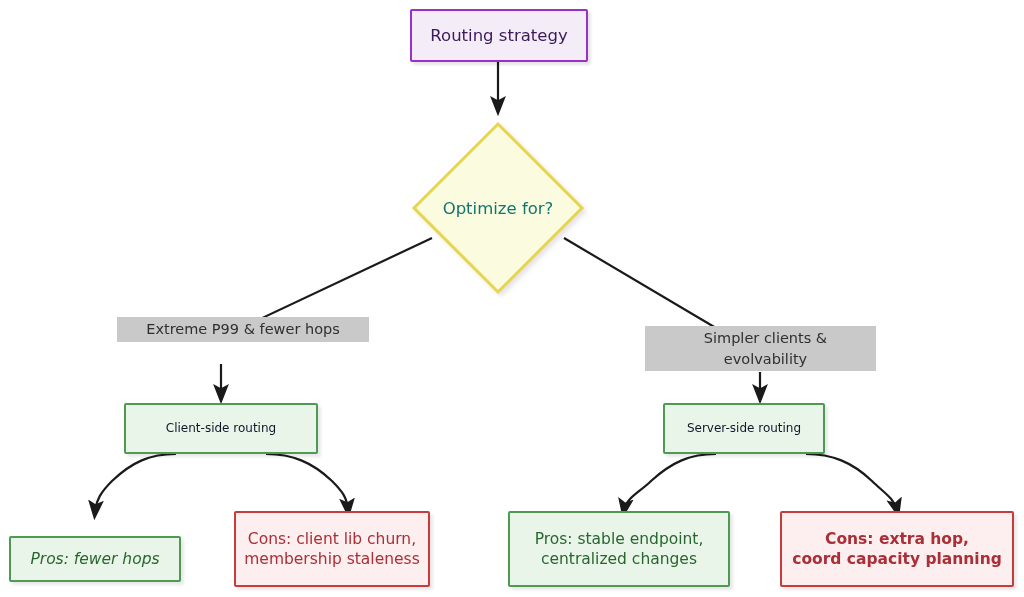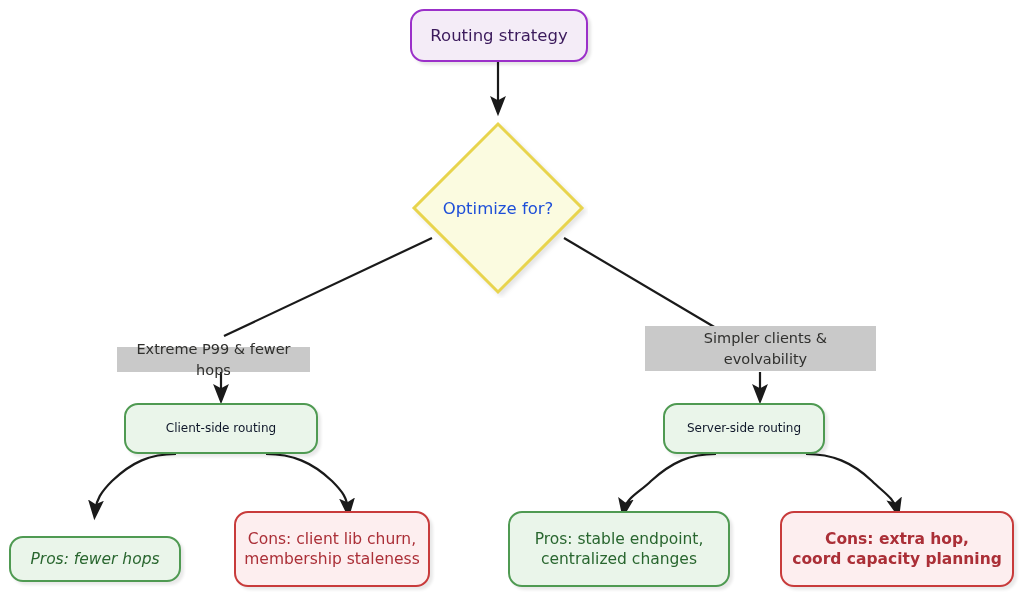--- a/index.html
+++ b/index.html
@@ -31,21 +31,21 @@
 
   .node {
     position: absolute;
     box-sizing: border-box;
     display: flex;
     align-items: center;
     justify-content: center;
     text-align: center;
     line-height: 1.32;
     white-space: pre-line;
-    border-radius: 14px;
+    border-radius: 2px;
   }
 
   
   .node.start {
     background: #f4ecf7;
     border: 2.5px solid #9b30c9;
     color: #3b1a5c;
     font-size: 16.5px;
     box-shadow: 3px 3px 3px rgba(0,0,0,0.10);
   }
@@ -60,21 +60,21 @@
     width: 100%; height: 100%;
   }
   .diamond-label {
     position: absolute;
     left: 0; top: 0;
     width: 100%; height: 100%;
     display: flex;
     align-items: center;
     justify-content: center;
     font-size: 16.5px;
-    color: #1d4ed8;
+    color: #0f766e;
     text-align: center;
   }
 
   
   .node.process {
     background: #eaf5ea;
     border: 2px solid #4f9a52;
     color: #0f172a;
     font-size: 12px;
     box-shadow: 3px 3px 3px rgba(0,0,0,0.09);
@@ -147,21 +147,21 @@
 
   <div class="node start" style="left:410px; top:9px; width:178px; height:53px;">Routing strategy</div>
 
   <div class="diamond-wrap" style="left:408px; top:118px; width:180px; height:180px;">
     <svg class="diamond-shape" viewBox="0 0 180 180">
       <polygon points="90,6 174,90 90,174 6,90" fill="#fbfbe0" stroke="#e8d44d" stroke-width="3" style="filter: drop-shadow(3px 3px 2px rgba(0,0,0,0.10));"></polygon>
     </svg>
     <div class="diamond-label">Optimize for?</div>
   </div>
 
-  <div class="edge-label" style="left:117px; top:347px; width:193px; height:25px;">Extreme P99 &amp; fewer hops</div>
+  <div class="edge-label" style="left:117px; top:317px; width:252px; height:25px;">Extreme P99 &amp; fewer hops</div>
 
   <div class="edge-label" style="left:645px; top:326px; width:231px; height:45px;padding-left:16px;">Simpler clients &amp;
 evolvability</div>
 
   <div class="node process" style="left:124px; top:403px; width:194px; height:51px;">Client-side routing</div>
 
   <div class="node process" style="left:663px; top:403px; width:162px; height:51px;">Server-side routing</div>
 
   <div class="node pros" style="left:9px; top:536px; width:172px; height:46px;font-style:italic;">Pros: fewer hops</div>
 

